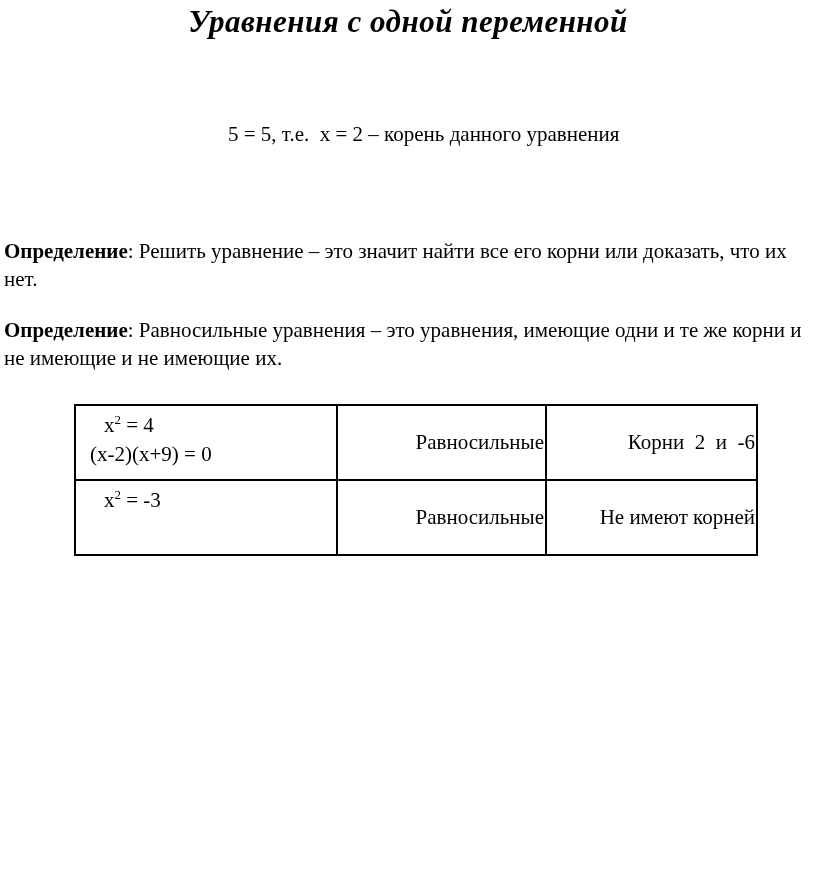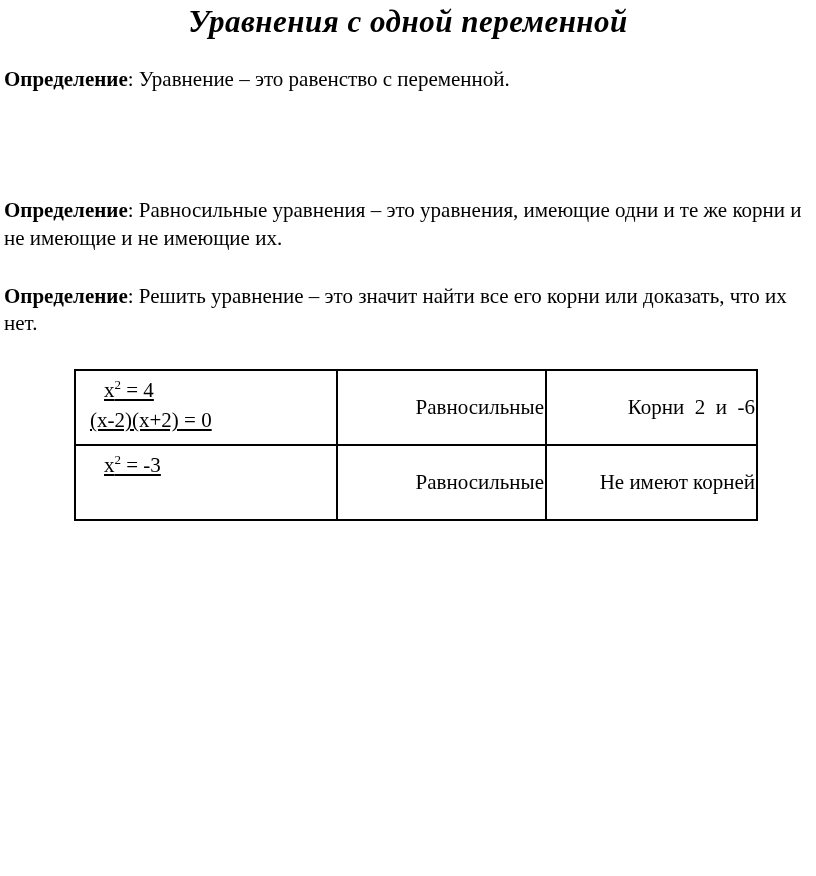--- a/index.html
+++ b/index.html
@@ -57,58 +57,57 @@
   .eq-table td {
     border: 2px solid #000000;
     font-size: 21px;
     height: 75px;
     box-sizing: border-box;
   }
   .eq-table .cell-eq {
     vertical-align: top;
     padding: 5px 4px 0 14px;
     line-height: 1.42;
-    text-decoration: underline;
   }
   .eq-table .cell-eq .l1 { padding-left: 14px; }
   .eq-table .cell-mid, .eq-table .cell-res {
     text-align: right;
     vertical-align: middle;
     white-space: pre-wrap;
   }
 </style>
 </head>
 <body>
 
 <div class="page">
 
   <h1 class="title">Уравнения с одной переменной</h1>
 
-  <p class="def"><b>Определение</b><span>: Уравнение – это равенство с переменной.</span></p>
 
 
 
   <div class="root-example">
+    <div class="line3">5 = 5, т.е.  х = 2 – корень данного уравнения</div>
   </div>
 
+  <p class="def" style="margin-top:30px"><b>Определение</b><span>: Решить уравнение – это значит найти все его корни или доказать, что их нет.</span></p>
+
   <p class="def" style="margin-top:23px"><b>Определение</b><span>: Равносильные уравнения – это уравнения, имеющие одни и те же корни и не имеющие и не имеющие их.</span></p>
-
-  <p class="def" style="margin-top:30px"><b>Определение</b><span>: Решить уравнение – это значит найти все его корни или доказать, что их нет.</span></p>
 
   <table class="eq-table">
     <colgroup>
         <col style="width:262px">
         <col style="width:209px">
         <col style="width:211px">
       </colgroup>
     <tbody>
       <tr>
         <td class="cell-eq">
           <div class="l1"><span>х</span><sup>2</sup><span> = 4</span></div>
-          <div class="l2">(х-2)(х+2) = 0</div>
+          <div class="l2">(х-2)(х+9) = 0</div>
         </td>
         <td class="cell-mid">Равносильные</td>
         <td class="cell-res">Корни  2  и  -6</td>
       </tr>
       <tr>
         <td class="cell-eq">
           <div class="l1"><span>х</span><sup>2</sup><span> = -3</span></div>
 
         </td>
         <td class="cell-mid">Равносильные</td>

